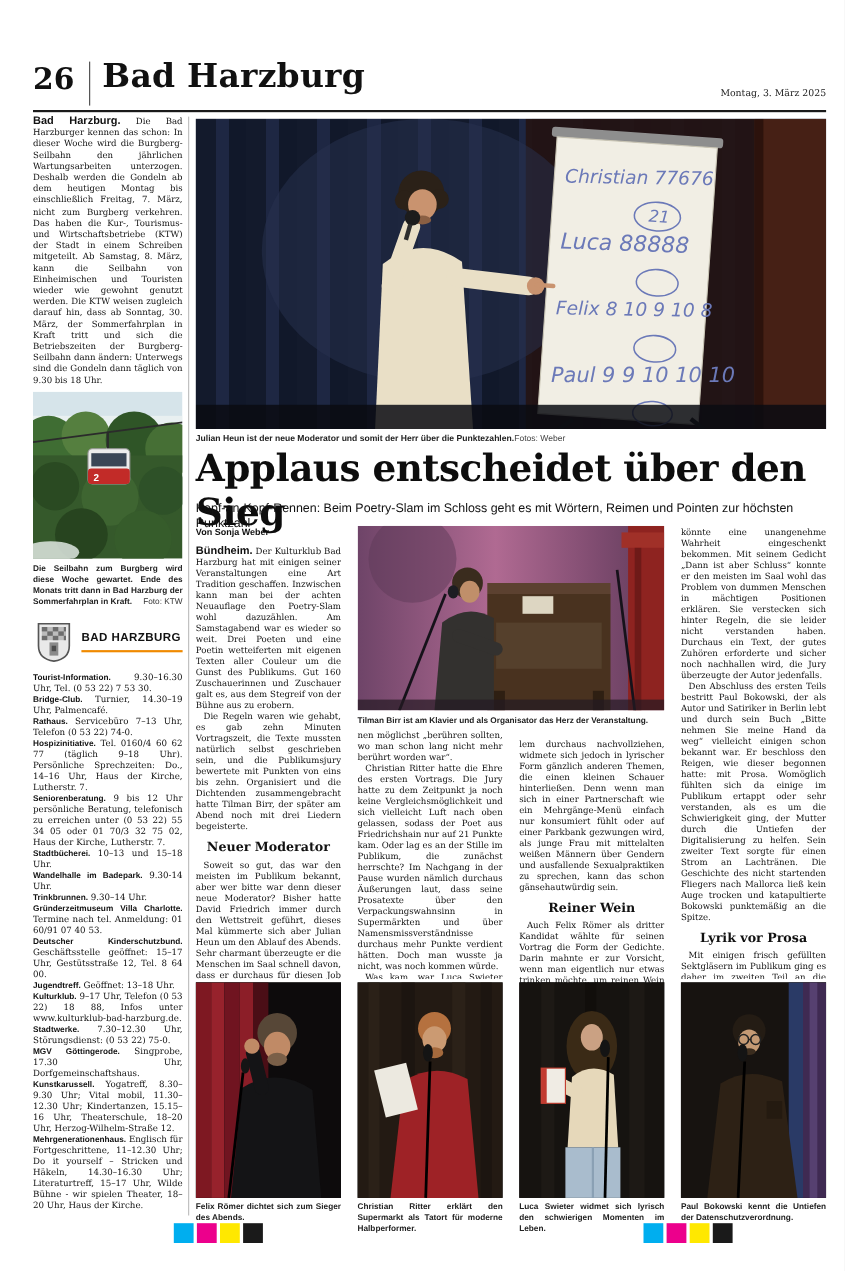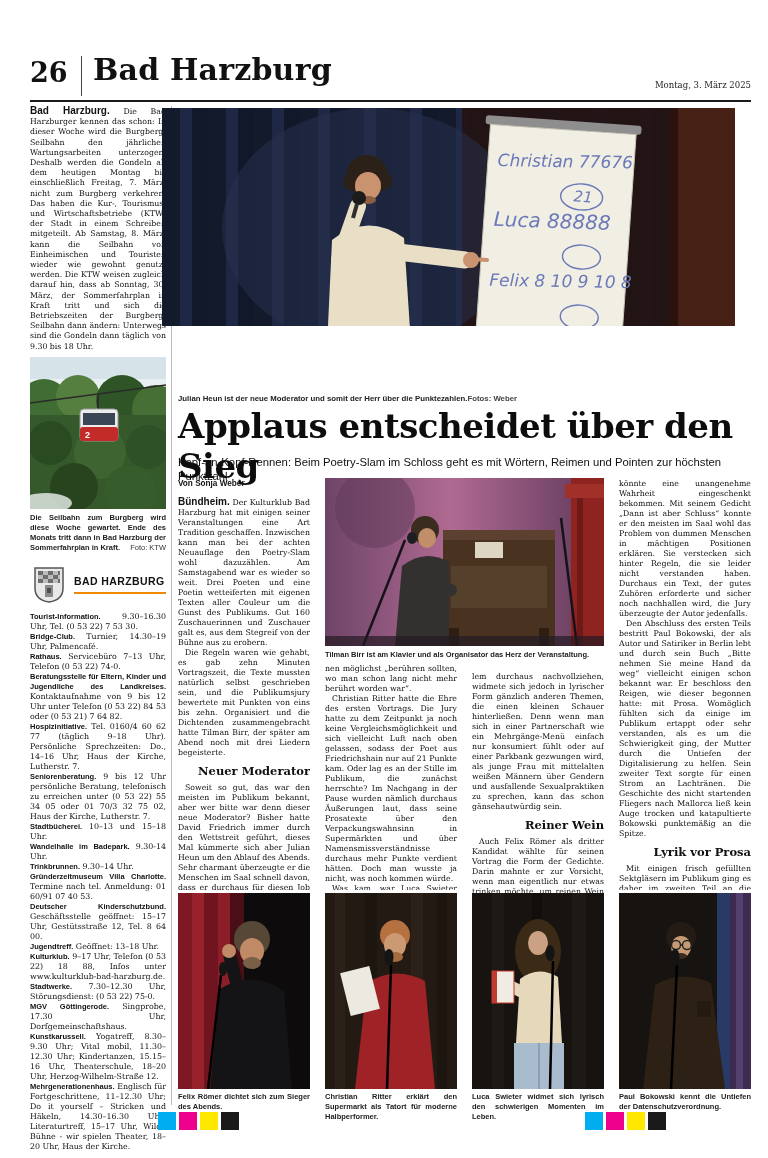--- a/index.html
+++ b/index.html
@@ -21,39 +21,39 @@
   .sb-caption{margin:4px 0 0 0;font:bold 7.5px/10.2px "Liberation Sans",sans-serif;color:#222;text-align:justify;}
   .credit{float:right;font-weight:normal;color:#333;}
   .crestbox{position:relative;margin-top:12px;height:40px;}
   .crestbox .crest{position:absolute;left:2px;top:0;}
   .crest-title{position:absolute;left:44px;top:9px;font:bold 10.5px "Liberation Sans",sans-serif;letter-spacing:.4px;color:#111;}
   .crest-rule{position:absolute;left:44px;right:0;top:26px;height:2.5px;background:#f08a00;}
   .listings{margin-top:6px;}
   .listing{margin:0;font:7.9px/10px "DejaVu Serif",serif;text-align:justify;hyphens:auto;}
   .listing b{font-family:"Liberation Sans",sans-serif;font-size:7.5px;}
   
-  .main-photo{position:absolute;left:162px;top:108px;width:573px;height:218px;overflow:hidden;
+  .main-photo{position:absolute;left:178px;top:108px;width:573px;height:282px;overflow:hidden;
       background:repeating-linear-gradient(90deg,#131a2c 0 18px,#1e2743 18px 30px,#11182a 30px 46px);}
   .main-photo svg{position:absolute;left:0;top:0;}
   .photo-caption-row{position:absolute;left:178px;top:394px;width:573px;display:flex;justify-content:flex-start;
       font:bold 7.8px/10px "Liberation Sans",sans-serif;color:#222;}
-  .photo-caption-row .credit2{font-weight:bold;color:#444;}
+  .photo-caption-row .credit2{font-weight:normal;color:#444;}
   .headline{position:absolute;left:178px;top:406px;width:573px;margin:0;
       font:bold 34px/40px "DejaVu Serif",serif;letter-spacing:-.5px;color:#0d0d0d;}
   .subhead{position:absolute;left:178px;top:455px;width:573px;margin:0;
       font:11.3px/14px "Liberation Sans",sans-serif;color:#111;}
   .col{position:absolute;width:132px;overflow:hidden;font:7.8px/10px "DejaVu Serif",serif;text-align:justify;hyphens:auto;}
   .col p{margin:0;}
   .col p.indent{text-indent:7px;}
   .col1{left:178px;top:479px;height:411px;}
   .col2{left:325px;top:664px;height:226px;}
   .col3{left:472px;top:672px;height:226px;}
   .col4{left:619px;top:479px;height:411px;}
   .byline{font:bold 8.2px/10px "Liberation Sans",sans-serif;margin:0 0 8px 0 !important;text-align:left;}
-  .col h3{margin:7px 0 5px 0;font:bold 11.5px/13px "DejaVu Serif",serif;text-align:right;}
+  .col h3{margin:7px 0 5px 0;font:bold 11.5px/13px "DejaVu Serif",serif;text-align:center;}
   .mid-photo{position:absolute;left:325px;top:478px;width:279px;height:168px;overflow:hidden;}
   .mid-caption{position:absolute;left:325px;top:650px;width:279px;font:bold 7.5px/10px "Liberation Sans",sans-serif;color:#222;}
   .bfig{position:absolute;top:893px;width:132px;height:196px;overflow:hidden;background:#0e0c0b;}
   .bcap{position:absolute;top:1092px;width:132px;font:bold 7.5px/10.2px "Liberation Sans",sans-serif;color:#222;text-align:justify;}
   .f1{left:178px}.f2{left:325px}.f3{left:472px}.f4{left:619px}
   .mark{position:absolute;top:1112px;width:18px;height:18px;}
   
   .hand{font-family:"DejaVu Sans",sans-serif;font-style:italic;}
 </style>
 </head>
@@ -118,21 +118,20 @@
     </div>
 
     <div class="listings">
 
         <p class="listing"><b>Tourist-Information.</b> <span>9.30–16.30 Uhr, Tel. (0 53 22) 7 53 30.</span></p>
 
         <p class="listing"><b>Bridge-Club.</b> <span>Turnier, 14.30–19 Uhr, Palmencafé.</span></p>
 
         <p class="listing"><b>Rathaus.</b> <span>Servicebüro 7–13 Uhr, Telefon (0 53 22) 74-0.</span></p>
 
-        <p class="listing"><b>Beratungsstelle für Eltern, Kinder und Jugendliche des Landkreises.</b> <span>Kontaktaufnahme von 9 bis 12 Uhr unter Telefon (0 53 22) 84 53 oder (0 53 21) 7 64 82.</span></p>
 
         <p class="listing"><b>Hospizinitiative.</b> <span>Tel. 0160/4 60 62 77 (täglich 9–18 Uhr). Persönliche Sprechzeiten: Do., 14–16 Uhr, Haus der Kirche, Lutherstr. 7.</span></p>
 
         <p class="listing"><b>Seniorenberatung.</b> <span>9 bis 12 Uhr persönliche Beratung, telefonisch zu erreichen unter (0 53 22) 55 34 05 oder 01 70/3 32 75 02, Haus der Kirche, Lutherstr. 7.</span></p>
 
         <p class="listing"><b>Stadtbücherei.</b> <span>10–13 und 15–18 Uhr.</span></p>
 
         <p class="listing"><b>Wandelhalle im Badepark.</b> <span>9.30-14 Uhr.</span></p>
 
         <p class="listing"><b>Trinkbrunnen.</b> <span>9.30–14 Uhr.</span></p>

